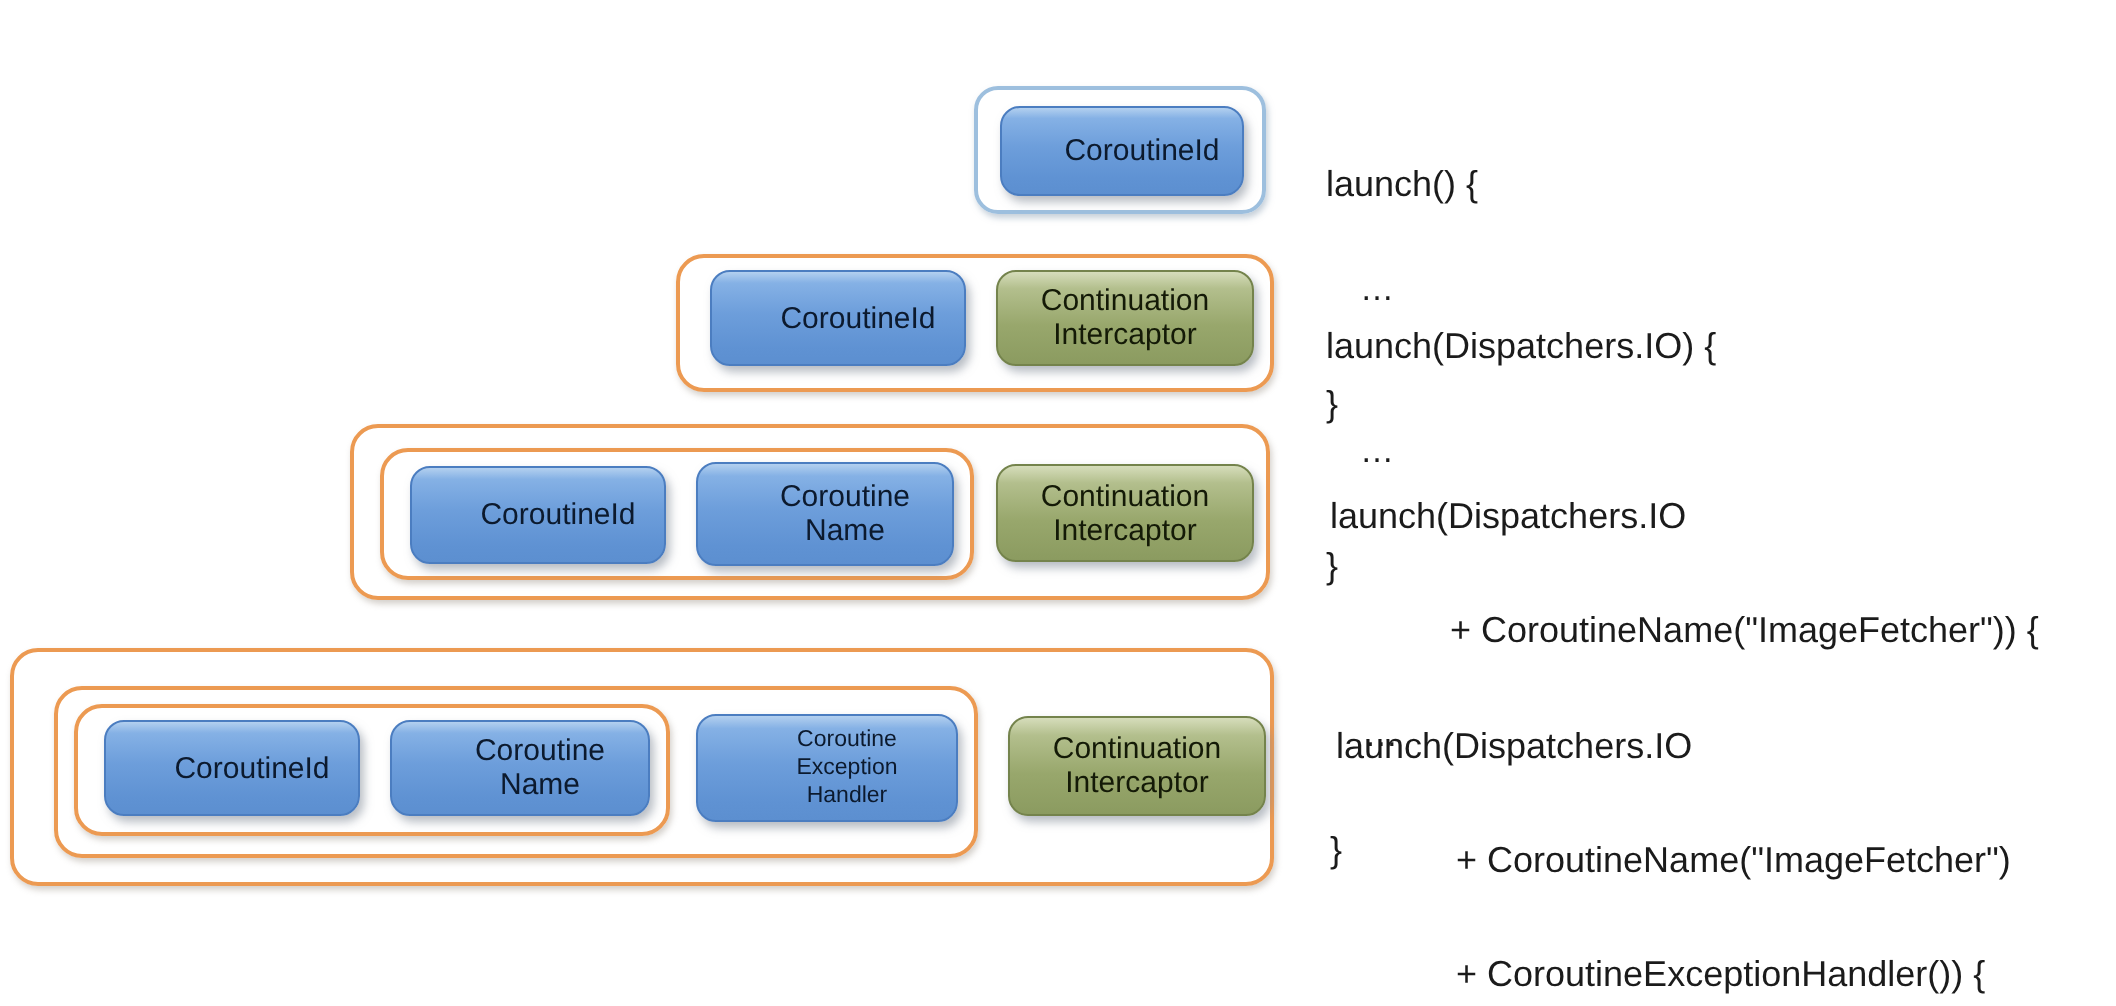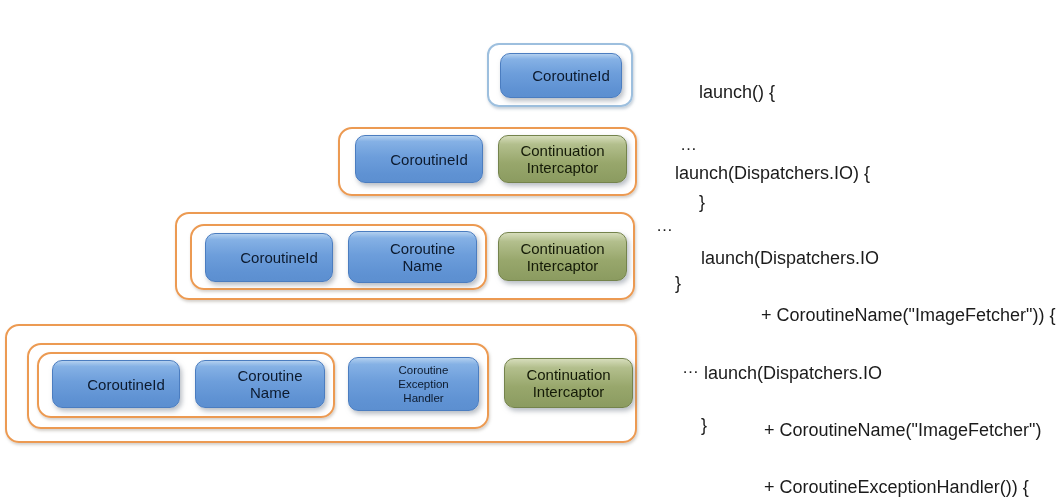--- a/index.html
+++ b/index.html
@@ -51,36 +51,36 @@
   }
   .chip.small{font-size:11.5px;line-height:14px;}
   
   .code{
     position:absolute;
     font-family:"Liberation Sans", sans-serif;
     font-size:18px;line-height:19px;
     color:#1b1b1b;
     white-space:pre;
   }
-  .code .ln{display:block;margin-left:36px;}
+  .code .ln{display:block;}
   .code .ind{padding-left:60px;}
   .code .dots{
     display:block;height:15px;line-height:10px;
     padding-left:17px;font-size:17px;letter-spacing:1px;
   }
   
   
   .r1-ring {left:487px;top:43px;width:146px;height:64px;}
   .r1-id   {left:500px;top:53px;width:122px;height:45px;}
   .r1-code {left:663px;top:45px;}
   
   .r2-ring {left:338px;top:127px;width:299px;height:69px;}
   .r2-id   {left:355px;top:135px;width:128px;height:48px;}
   .r2-ci   {left:498px;top:135px;width:129px;height:48px;}
-  .r2-code {left:639px;top:126px;}
+  .r2-code {left:663px;top:126px;}
   
   .r3-oring{left:175px;top:212px;width:460px;height:88px;}
   .r3-iring{left:190px;top:224px;width:297px;height:66px;}
   .r3-id   {left:205px;top:233px;width:128px;height:49px;}
   .r3-name {left:348px;top:231px;width:129px;height:52px;}
   .r3-ci   {left:498px;top:232px;width:129px;height:49px;}
   .r3-code {left:665px;top:211px;}
   
   .r4-oring{left:5px;top:324px;width:632px;height:119px;}
   .r4-mring{left:27px;top:343px;width:462px;height:86px;}

